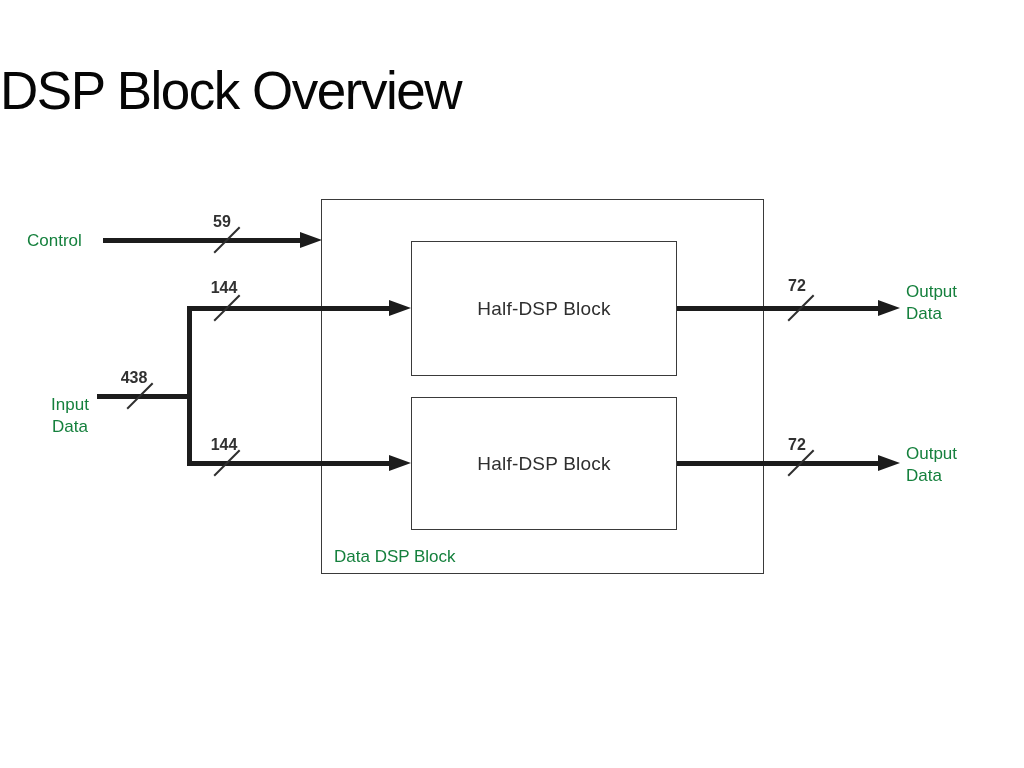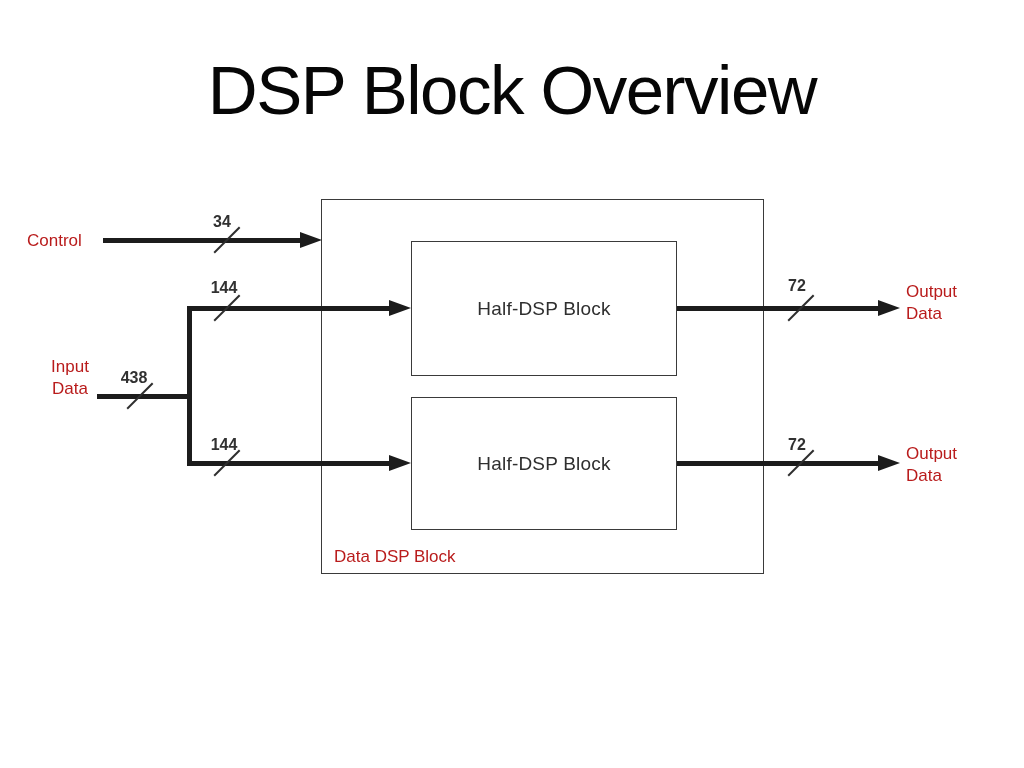--- a/index.html
+++ b/index.html
@@ -7,22 +7,21 @@
   .slide {
     position: relative;
     width: 1024px;
     height: 768px;
     background: #ffffff;
     overflow: hidden;
   }
   .title {
     position: absolute;
     top: 56px; left: 0; width: 1024px;
-    text-align: center;
-    font-size: 69px;
+    font-size: 53px;
     line-height: 69px;
     letter-spacing: -1.5px;
     color: #060606;
     white-space: nowrap;
   }
   .box {
     position: absolute;
     box-sizing: border-box;
     border: 1.5px solid #3a3a3a;
     background: #ffffff;
@@ -55,21 +54,21 @@
     position: absolute;
     width: 60px;
     text-align: center;
     font-size: 16px;
     font-weight: 700;
     color: #313131;
   }
   .lbl {
     position: absolute;
     font-size: 17px;
-    color: #b91c1c;
+    color: #15803d;
     line-height: 23px;
   }
   .lbl.two-line { line-height: 22px; }
   .lbl.centered { text-align: center; }
 </style>
 </head>
 <body>
 
 <div class="slide">
 
@@ -85,23 +84,23 @@
     </div>
 
     <div class="box" style="left:411px; top:397px; width:266px; height:133px;">
       <span class="box-label">Half-DSP Block</span>
     </div>
 
     <div class="lbl" style="left:27px; top:229px;">Control</div>
     <div class="hline" style="left:103px; top:237.5px; width:199px;"></div>
     <div class="ahead" style="left:300px; top:232px;"></div>
     <div class="slash" style="left:209px; top:239px;"></div>
-    <div class="num" style="left:192px; top:213px;">34</div>
+    <div class="num" style="left:192px; top:213px;">59</div>
 
-    <div class="lbl two-line centered" style="left:38px; top:356px; width:64px;">
+    <div class="lbl two-line centered" style="left:38px; top:394px; width:64px;">
       <div>Input</div>
       <div>Data</div>
     </div>
     <div class="hline" style="left:97px; top:394px; width:93px;"></div>
     <div class="slash" style="left:122px; top:395px;"></div>
     <div class="num" style="left:104px; top:369px;">438</div>
     <div class="vline" style="left:187px; top:305.5px; height:160px;"></div>
 
     <div class="hline" style="left:187px; top:305.5px; width:202px;"></div>
     <div class="ahead" style="left:389px; top:300px;"></div>

